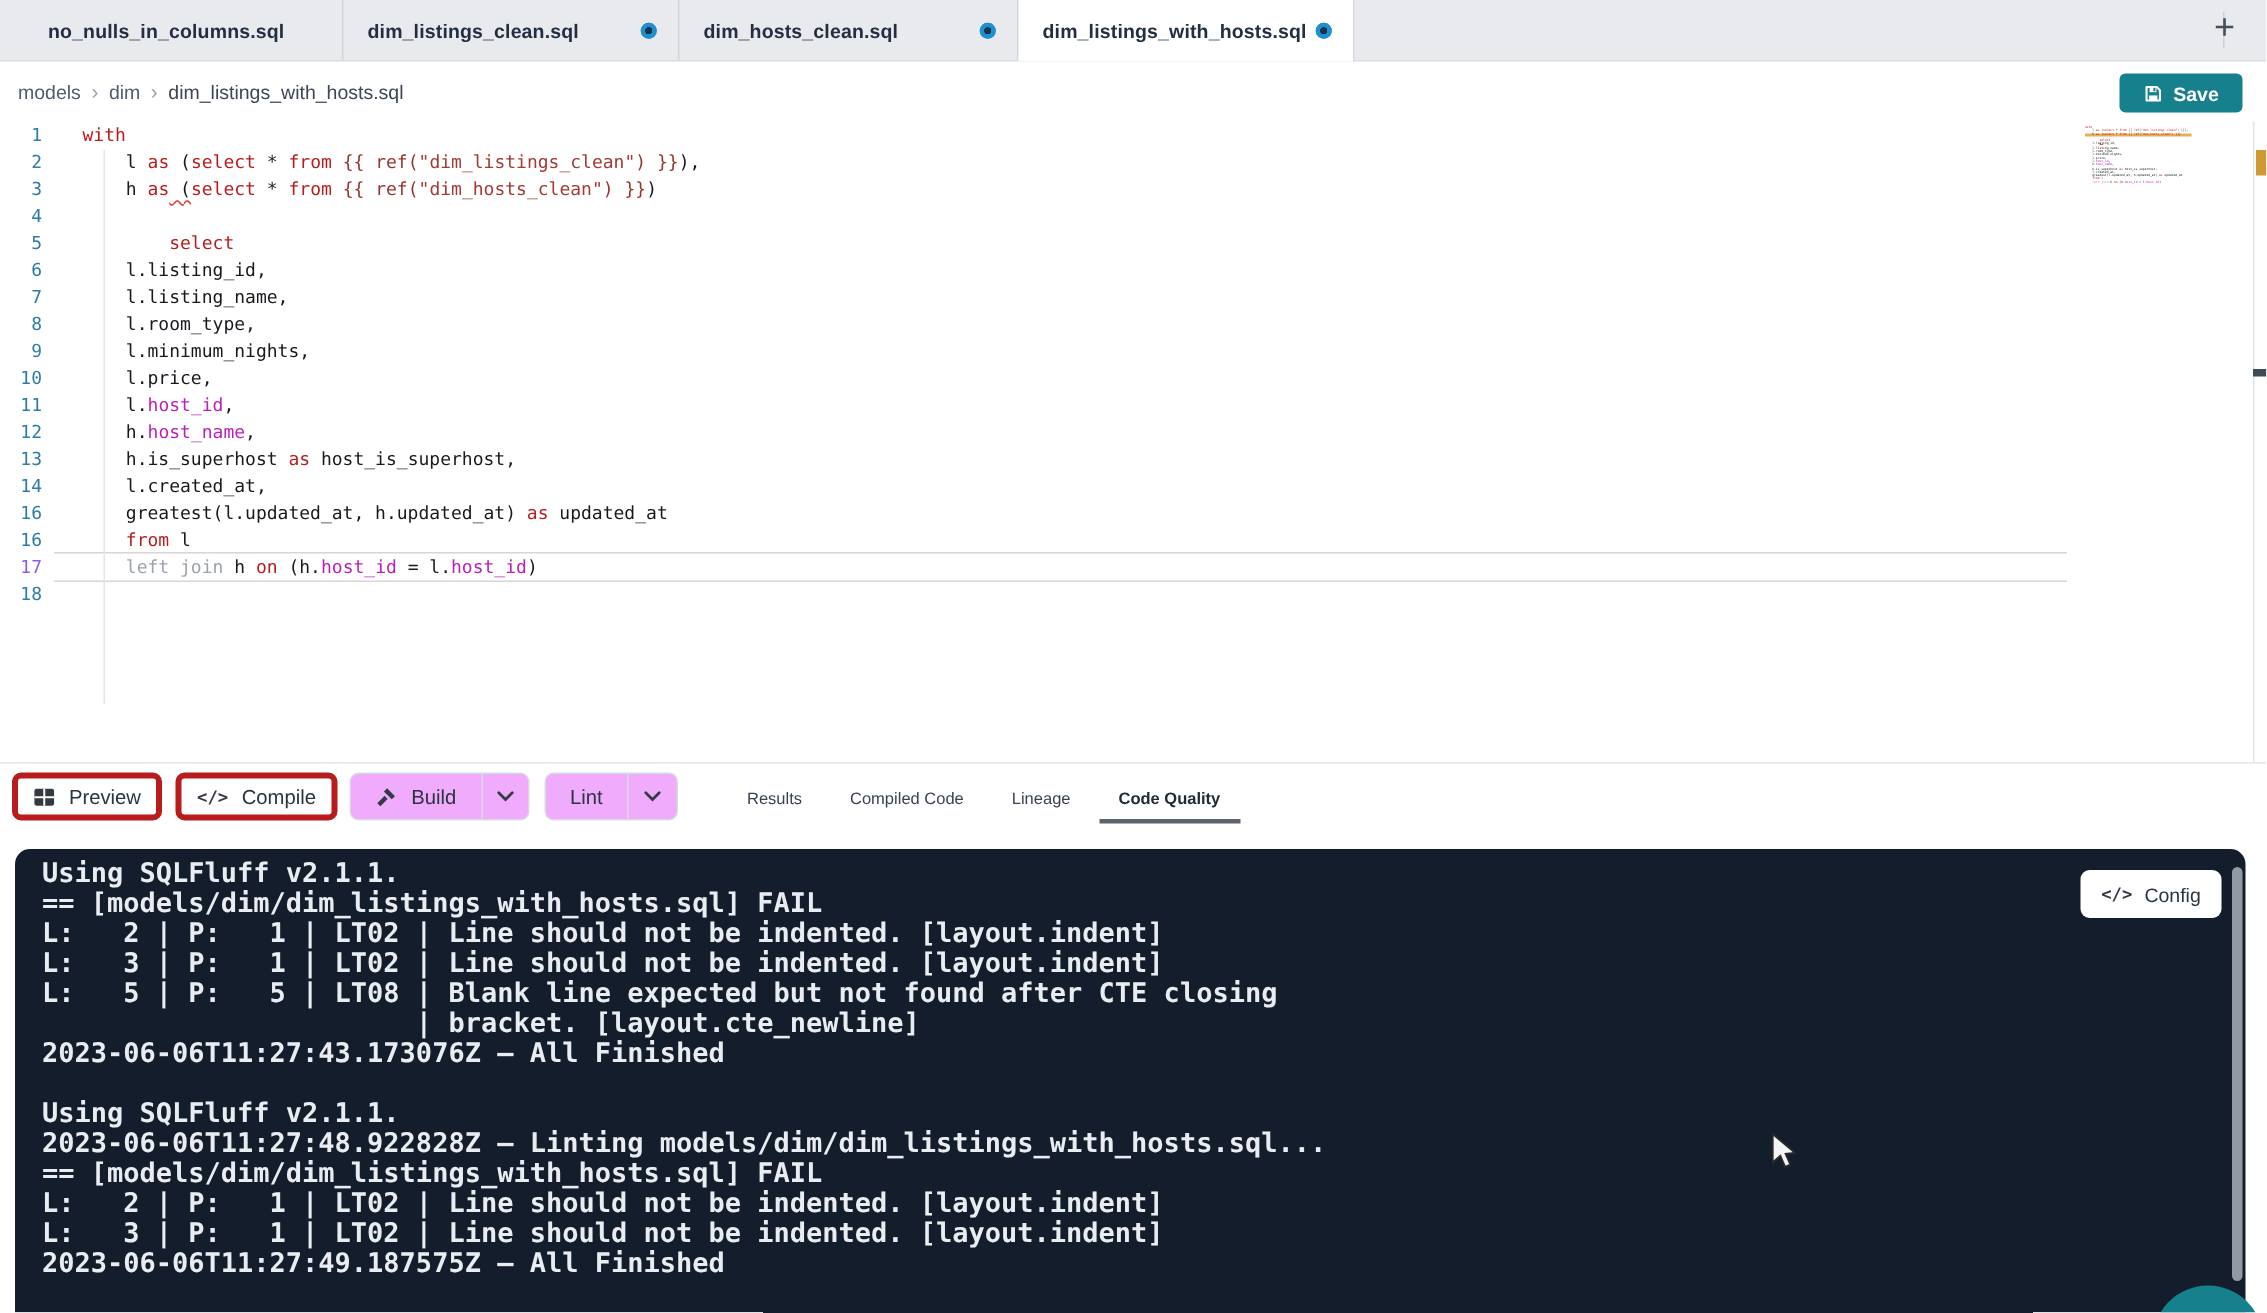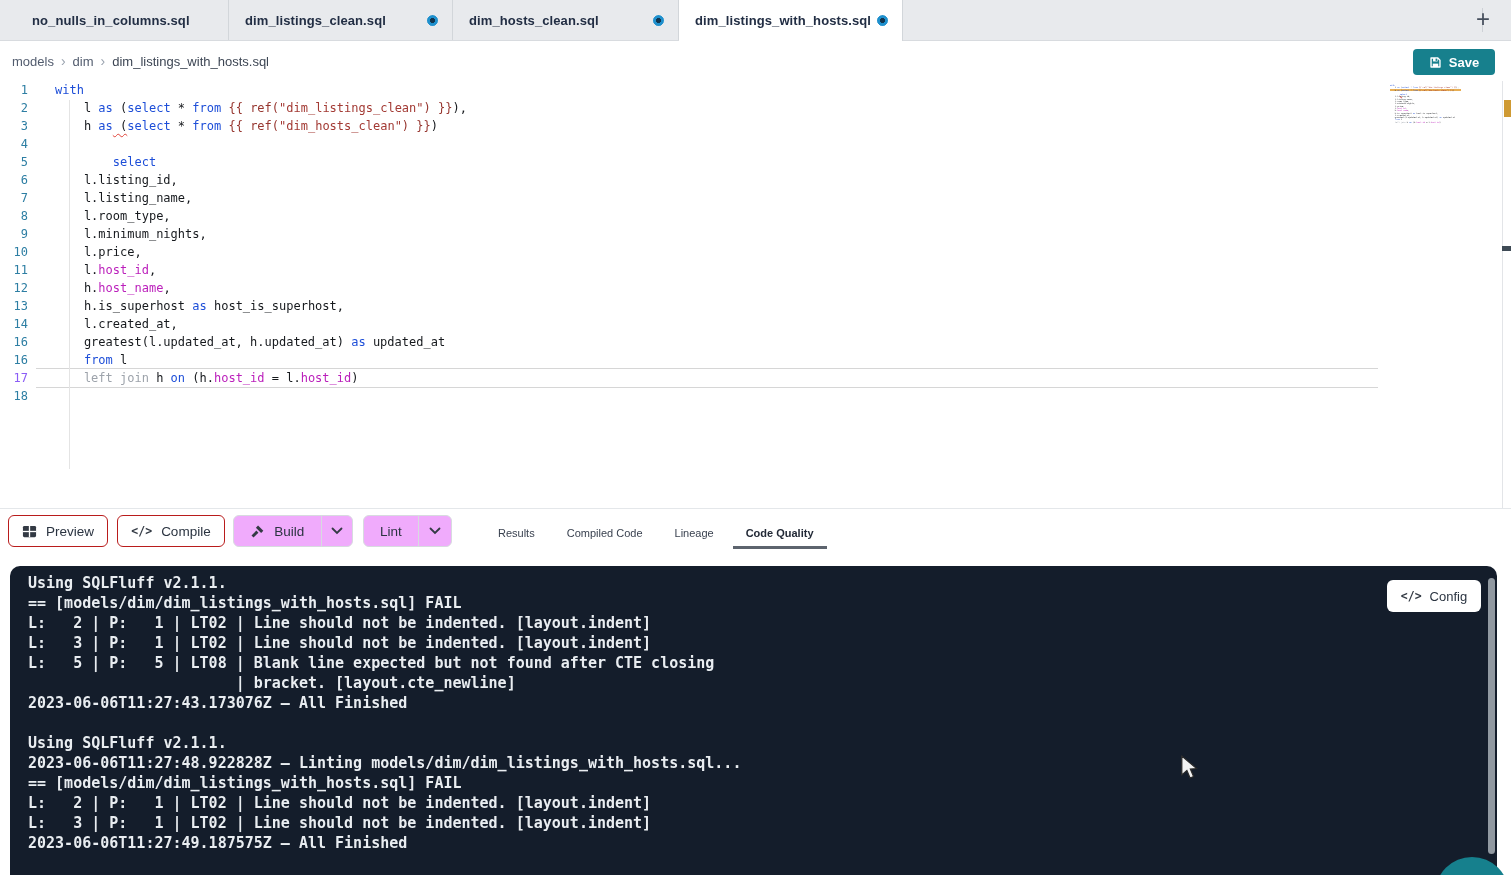--- a/index.html
+++ b/index.html
@@ -35,59 +35,59 @@
 
   
   .editor{position:absolute;left:0;top:81px;width:1502px;height:427px;background:#fff;}
   .gutter{position:absolute;left:0;top:0;width:28px;text-align:right;
           font-family:"DejaVu Sans Mono",monospace;font-size:12px;line-height:18px;color:#2d7ea3;}
   .gutter .num{height:18px;}
   .gutter .num.cur{color:#8b5cf6;}
   .codelines{position:absolute;left:55px;top:0;}
   .cline{height:18px;white-space:pre;font-family:"DejaVu Sans Mono",monospace;
          font-size:12px;line-height:18px;color:#16191d;}
-  .kw{color:#1d4ed8}.pl{color:#16191d}.jj{color:#96352e}.st{color:#a33a34}
+  .kw{color:#b91c1c}.pl{color:#16191d}.jj{color:#96352e}.st{color:#a33a34}
   .mg{color:#bb1fbb}.gy{color:#9da3ab}
   .sq{color:#16191d;text-decoration-line:underline;text-decoration-style:wavy;
       text-decoration-color:#e0443a;text-decoration-thickness:1px;text-underline-offset:3px;}
   .indent-guide{position:absolute;left:69px;top:19px;width:1px;height:369px;background:#e4e4e4;}
   .current-line{position:absolute;left:36px;top:287px;width:1342px;height:18px;
                 border-top:1px solid #d6d6d6;border-bottom:1px solid #d6d6d6;}
   .minimap{position:absolute;left:1390px;top:3px;width:71px;height:46px;overflow:hidden;cursor:pointer;}
   .minimap .cline{font-size:2px;line-height:2.3px;height:2.3px;}
   .mini-warn{position:absolute;left:1390px;top:7.6px;width:71px;height:2.6px;background:#e7ae54;}
   .editor-divider{position:absolute;left:1502px;top:0;width:1px;height:427px;background:#e3e5e8;}
   .ruler-warn{position:absolute;left:1504px;top:19px;width:7px;height:17px;background:#cf9a33;}
   .ruler-cursor{position:absolute;left:1502px;top:165px;width:9px;height:5px;background:#3e4a55;}
 
   
   .toolbar{position:absolute;left:0;top:508px;width:1511px;height:58px;background:#fff;
            border-top:1px solid #e4e7ea;box-sizing:border-box;}
-  .btn{position:absolute;top:6px;height:32px;box-sizing:border-box;border:1px solid #b91c1c;
+  .btn{position:absolute;top:6px;height:32px;box-sizing:border-box;border:4px solid #b91c1c;
        border-radius:6px;background:#fff;display:flex;align-items:center;justify-content:center;
        gap:9px;font-size:13.5px;font-weight:500;color:#2b3441;cursor:pointer;
        font-family:"Liberation Sans",sans-serif;}
   .splitgroup{position:absolute;top:6px;height:32px;box-sizing:border-box;border:1px solid #d7dbdf;
               border-radius:6px;background:#f0abfc;display:flex;align-items:stretch;}
   .split-main{display:flex;align-items:center;justify-content:center;gap:9px;
               font-size:13.5px;font-weight:500;color:#2b3441;cursor:pointer;}
   .split-caret{display:flex;align-items:center;justify-content:center;
                border-left:1px solid #d7dbdf;cursor:pointer;}
   .code-glyph{font-family:"DejaVu Sans Mono",monospace;font-size:11.5px;font-weight:700;color:#333a44;}
   .ptabs{position:absolute;left:485px;top:7px;height:33px;display:flex;gap:6px;}
   .ptab{display:flex;align-items:center;padding:0 13px;font-size:11px;font-weight:500;
         color:#3a4250;cursor:pointer;box-sizing:border-box;height:33px;}
   .ptab.active{font-weight:600;color:#232a37;border-bottom:3px solid #5d646e;padding-top:3px;}
 
   
   .terminal{position:absolute;left:10px;top:566px;width:1487px;height:309px;background:#141d2b;
             border-radius:10px 10px 0 0;}
   .tlines{position:absolute;left:18px;top:7px;}
   .tline{height:20px;white-space:pre;font-family:"DejaVu Sans Mono",monospace;
-         font-size:15px;line-height:20px;font-weight:600;color:#e9edf1;}
+         font-size:18px;line-height:20px;font-weight:600;color:#e9edf1;}
   .config-btn{position:absolute;left:1377px;top:14px;width:94px;height:32px;background:#fff;
               border:none;border-radius:6px;display:flex;align-items:center;justify-content:center;
               gap:8px;font-size:13px;font-weight:500;color:#2b3441;cursor:pointer;
               font-family:"Liberation Sans",sans-serif;}
   .tscroll{position:absolute;left:1478px;top:12px;width:7px;height:276px;border-radius:3.5px;
            background:#9199a1;cursor:grab;}
 
   .chat-bubble{position:absolute;left:1435px;top:857px;width:74px;height:74px;border-radius:50%;
                background:#16808d;cursor:pointer;}
   .cursor{position:absolute;left:1181px;top:755px;pointer-events:none;}

